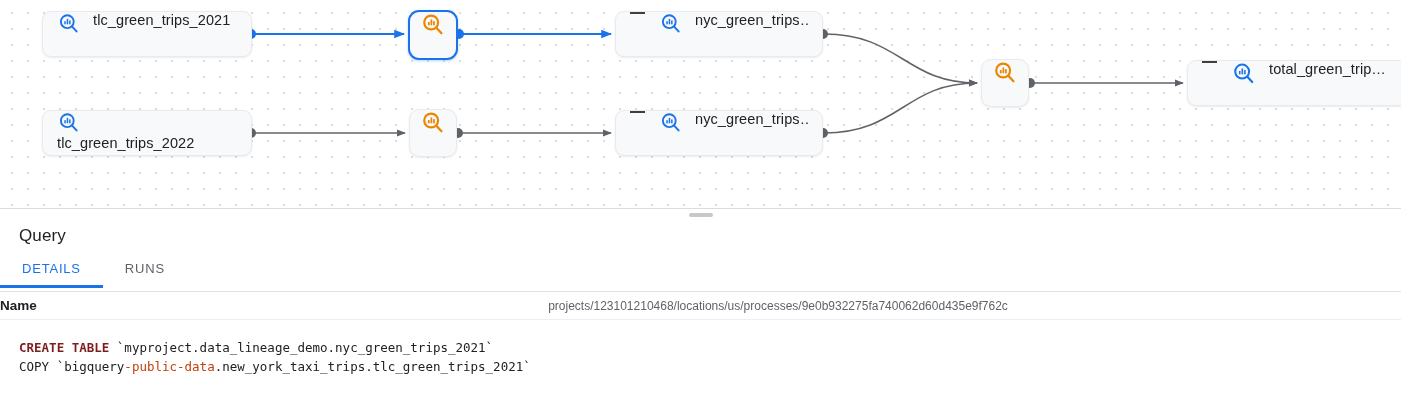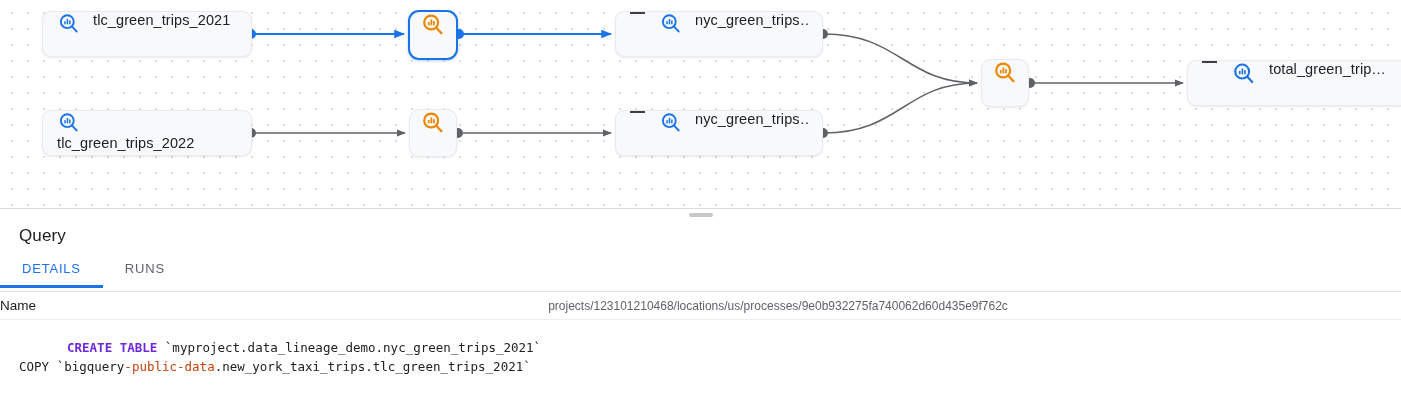--- a/index.html
+++ b/index.html
@@ -141,41 +141,41 @@
   #details-table tr { border-bottom: 1px solid #eceff1; }
   #details-table td {
     padding: 6px 0 6px 0;
     vertical-align: middle;
     height: 23px;
   }
   td.key {
     width: 155px;
     padding-left: 12px;
     font-size: 13.5px;
-    font-weight: normal;
+    font-weight: bold;
     color: #202124;
   }
   td.val {
     font-size: 12px;
     color: #5f6368;
     white-space: nowrap;
     overflow: hidden;
     text-align: center;
   }
 
   
   #sql-block {
     font-family: "DejaVu Sans Mono", "Liberation Mono", monospace;
     font-size: 12.5px;
     line-height: 19px;
     color: #202124;
     padding: 18px 0 0 19px;
     white-space: pre;
   }
-  .kw { color: #6d28d9; font-weight: bold; margin-left: 48px; }
+  .kw { color: #7f1d1d; font-weight: bold; }
   .kw2 { color: #c2410c; }
   .lit { color: #202124; margin-top: 36px; }
 </style>
 </head>
 <body>
 
 <div id="graph-canvas">
 
   <svg id="edges-svg">
     <defs>

